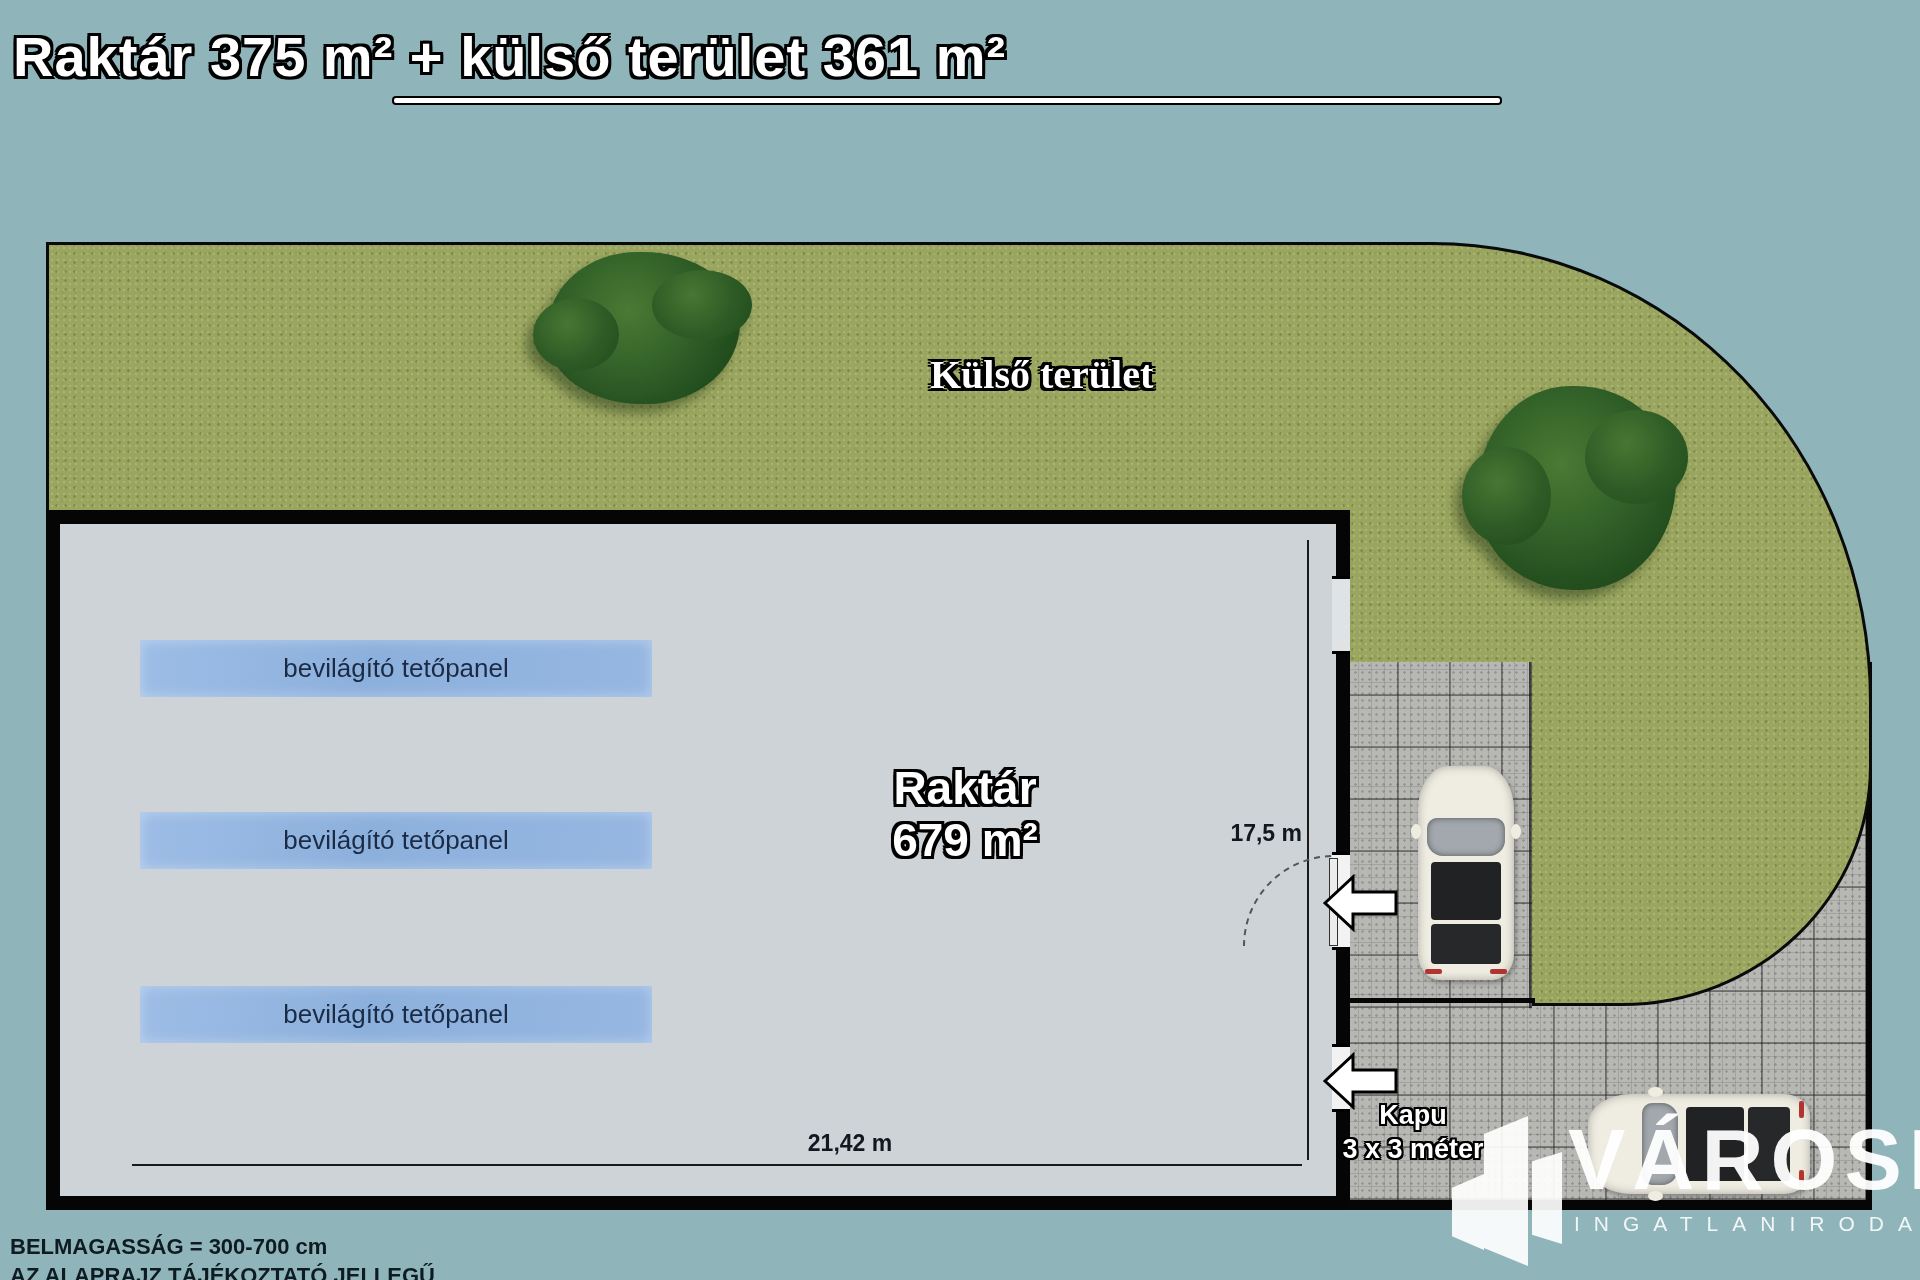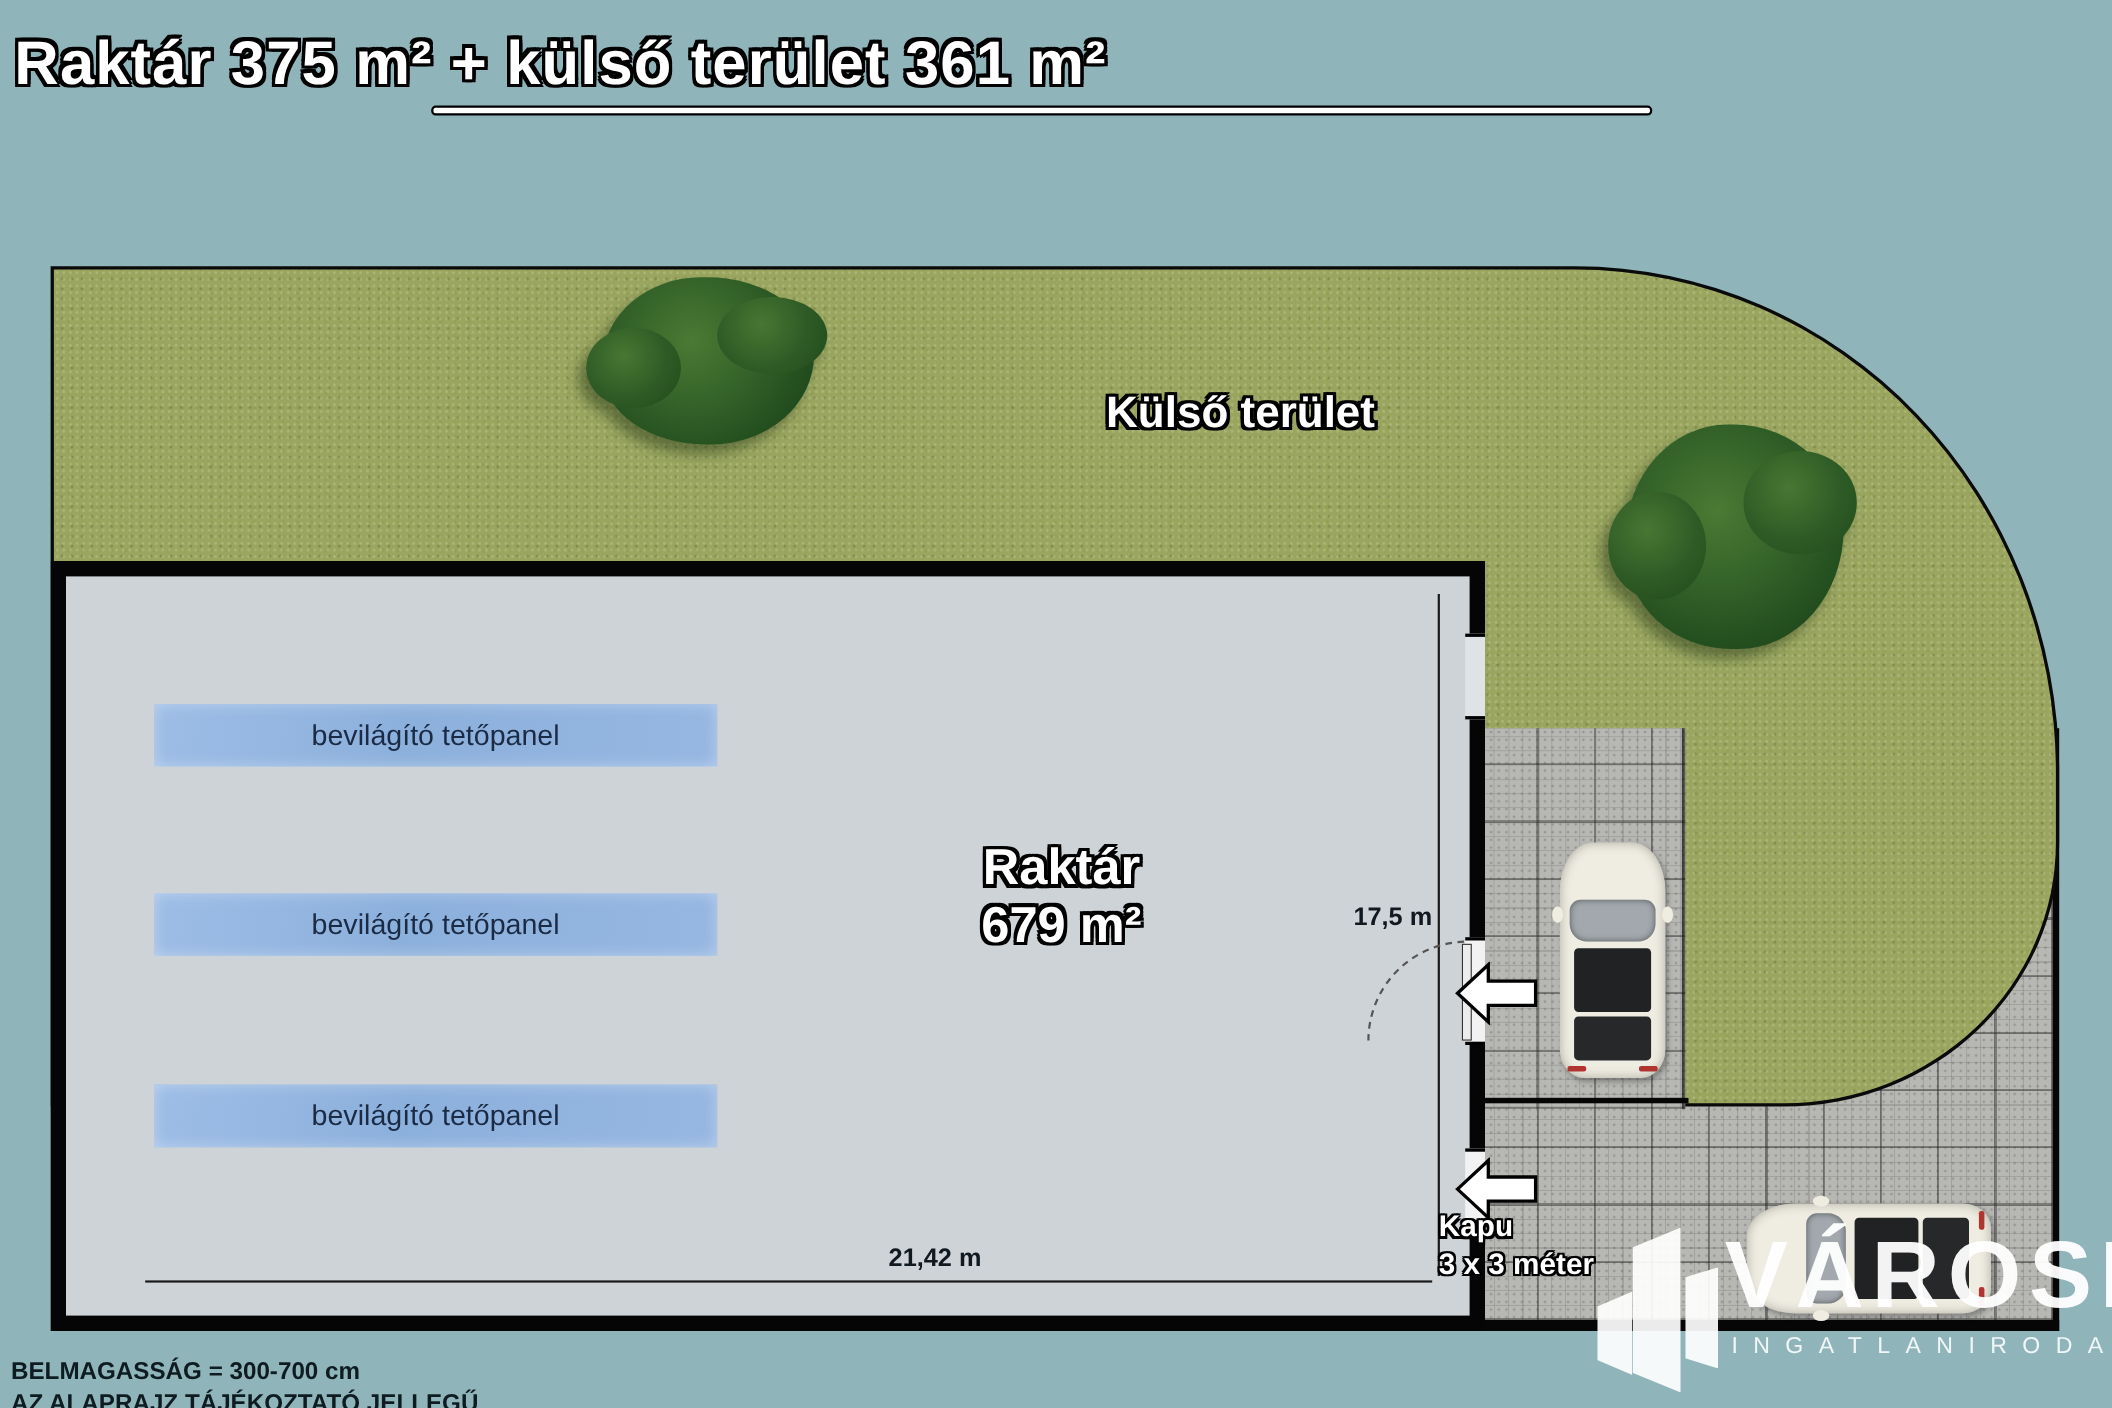--- a/index.html
+++ b/index.html
@@ -54,25 +54,25 @@
       background:radial-gradient(circle at 42% 38%, #4a7a33 0%, #35642a 38%, #234e1e 72%, #1b411a 100%);
       filter:drop-shadow(-7px 9px 6px rgba(25,45,15,0.45));}
   .tree::before,.tree::after{content:"";position:absolute;border-radius:50%;
       background:radial-gradient(circle at 40% 35%, #477733 0%, #2e5b25 55%, #204a1c 100%);}
   .tree::before{left:-8%;top:30%;width:45%;height:48%;}
   .tree::after{right:-6%;top:12%;width:52%;height:46%;}
   .tree1{left:548px;top:252px;width:192px;height:152px;}
   .tree2{left:1478px;top:386px;width:198px;height:204px;}
 
   
-  .outdoor-label{position:absolute;left:930px;top:350px;width:320px;text-align:right;
-      font-size:40px;line-height:50px;}
+  .outdoor-label{position:absolute;left:930px;top:350px;width:320px;text-align:left;
+      font-size:40px;line-height:50px;font-family:Liberation Serif, serif;}
   .raktar-label{position:absolute;left:810px;top:762px;width:310px;text-align:center;
       font-size:46px;line-height:52px;}
-  .gate-label{position:absolute;left:1308px;top:1098px;width:210px;
+  .gate-label{position:absolute;left:1308px;top:1098px;width:210px;text-align:center;
       font-size:27px;line-height:34px;}
 
   
   .warehouse{position:absolute;left:46px;top:510px;width:1304px;height:700px;
       box-sizing:border-box;background:#ced3d8;border:14px solid #050505;}
   .skylight{position:absolute;left:140px;width:512px;height:57px;
       background:linear-gradient(100deg,#9dbde6 0%,#8cb0dc 45%,#96b7e2 100%);
       box-shadow:inset 0 0 14px rgba(255,255,255,0.35);
       display:flex;align-items:center;justify-content:center;
       font-size:26px;color:#1b2b45;}

